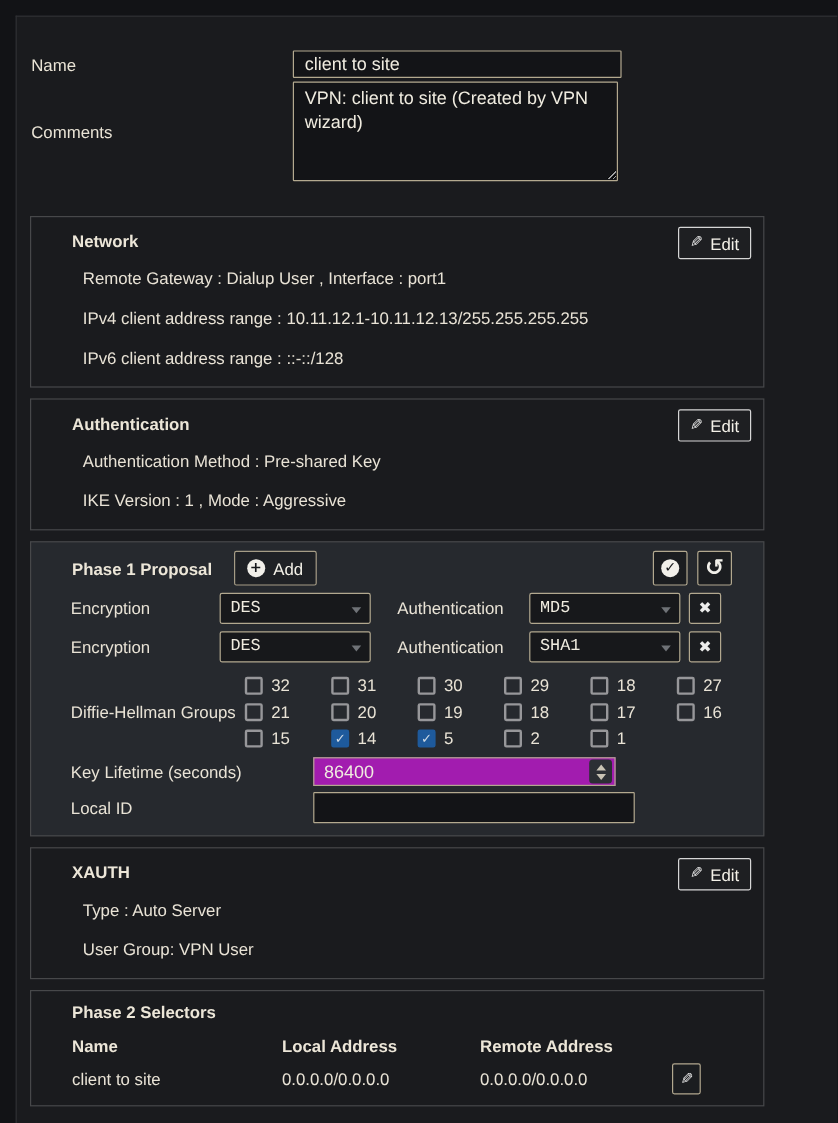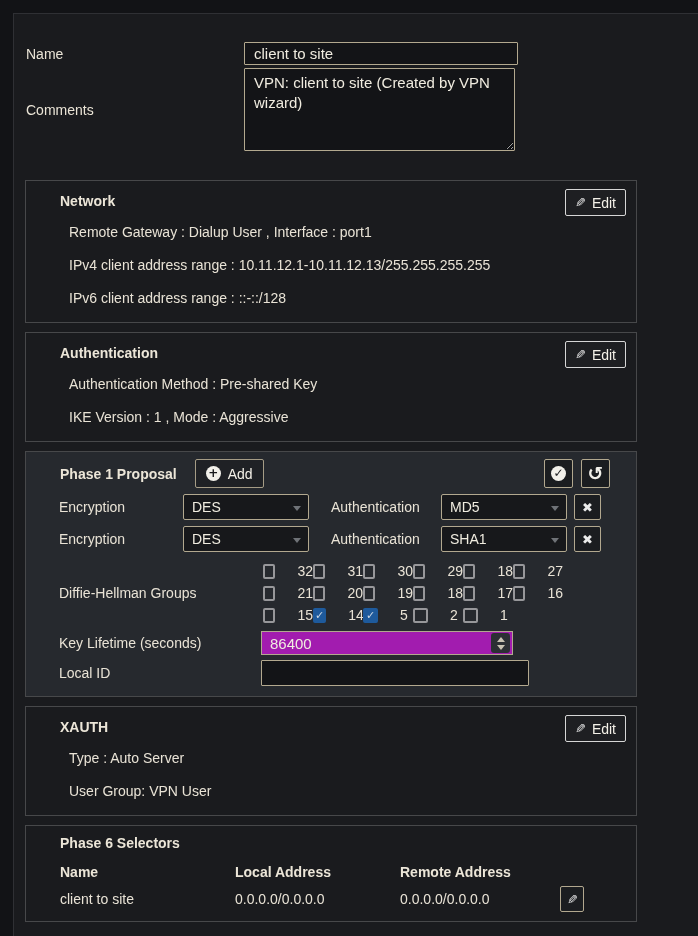--- a/index.html
+++ b/index.html
@@ -64,38 +64,38 @@
     border:1px solid #b2a88f;background:#1b1d20;border-radius:2px;
     display:flex;align-items:center;justify-content:center;
   }
   .undo-glyph{font-size:19px;font-weight:bold;color:#f2f0ea;line-height:19px}
   .enc-row{display:flex;align-items:center;margin:6px 0 0 33px;height:26px}
   .enc-row .lbl{width:124px}
   .auth-lbl{width:110px;margin-left:22px}
   .select{
     width:126px;height:26px;box-sizing:border-box;position:relative;cursor:pointer;
     border:1px solid #b2a88f;background:#17181b;border-radius:2px;
-    display:flex;align-items:center;padding:0 8px;color:#f0ece0;
+    display:flex;align-items:center;padding:0 8px;color:#f0ece0;font-family:Liberation Mono, monospace;
   }
   .select .caret{
     position:absolute;right:7px;top:11px;width:0;height:0;
     border-left:4px solid transparent;border-right:4px solid transparent;
     border-top:5px solid #6f7277;
   }
   .x-btn{
     margin-left:7px;width:27px;height:26px;box-sizing:border-box;cursor:pointer;
     border:1px solid #b2a88f;background:#1b1d20;border-radius:2px;
     display:flex;align-items:center;justify-content:center;
     color:#ececec;font-size:13px;font-weight:bold;
   }
   
   .dh-row{display:flex;margin:8px 0 0 33px}
   .dh-lbl{width:204px;align-self:center}
   .dh-line{display:flex;height:22px;align-items:center}
-  .dh-cell{width:50px;display:flex;align-items:center;gap:22px;cursor:pointer}
+  .dh-cell{width:72px;display:flex;align-items:center;gap:7px;cursor:pointer}
   .cb{
     width:15px;height:15px;box-sizing:border-box;border:2px solid #97979a;
     border-radius:2px;background:transparent;
     display:flex;align-items:center;justify-content:center;
   }
   .cb .check{display:none;color:#cdd9e5;font-size:11px;font-weight:bold;line-height:11px}
   .cb.checked{border-color:#1e5a9c;background:#1e5a9c}
   .cb.checked .check{display:block}
   
   .kv-row{display:flex;align-items:center;margin:5px 0 0 33px}
@@ -322,21 +322,21 @@
       <span class="glyph pencil">✎</span>
       <span>Edit</span>
     </div>
     <div class="sec-lines">
       <div class="line">Type : Auto Server</div>
       <div class="line">User Group: VPN User</div>
     </div>
   </div>
 
   <div class="sec" id="sec-phase2" style="padding:9px 0 8px">
-    <div class="sec-title">Phase 6 Selectors</div>
+    <div class="sec-title">Phase 2 Selectors</div>
     <div class="p2-table">
       <div class="p2-head">
         <div>Name</div>
         <div>Local Address</div>
         <div>Remote Address</div>
       </div>
       <div class="p2-row">
         <div>client to site</div>
         <div>0.0.0.0/0.0.0.0</div>
         <div>0.0.0.0/0.0.0.0</div>

